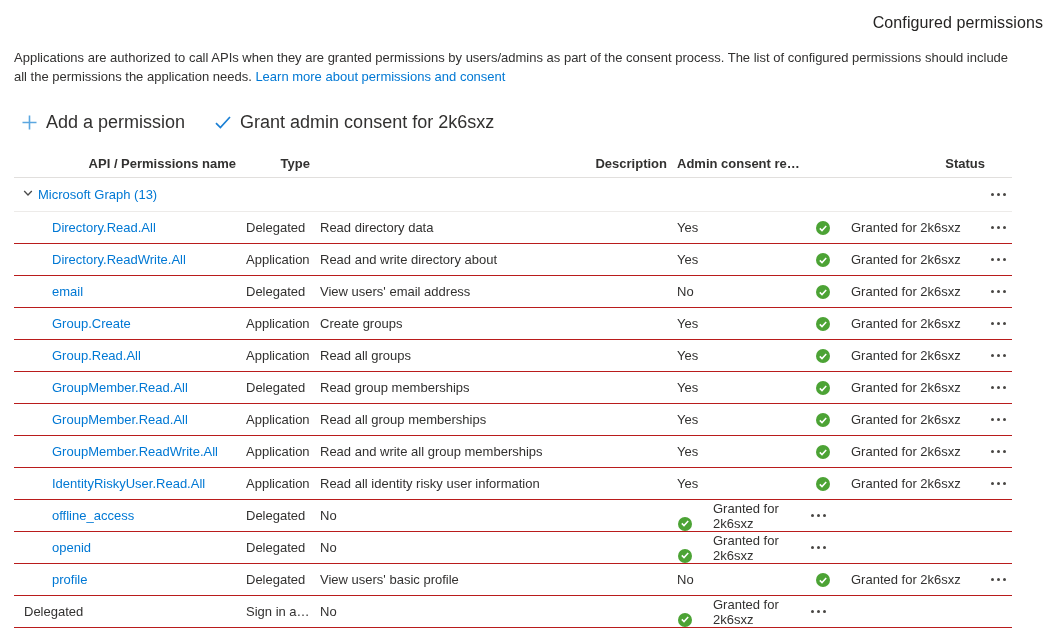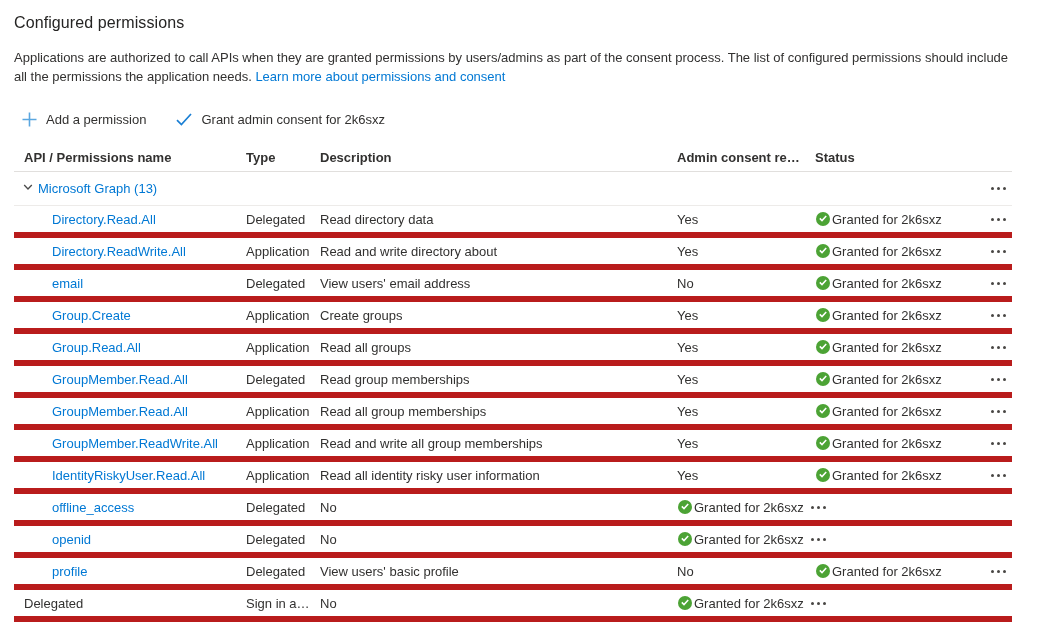--- a/index.html
+++ b/index.html
@@ -10,71 +10,73 @@
     font-size:13px; color:#323130;
     overflow:hidden;
     position:relative;
   }
   .container { padding:14px 14px 0 14px; }
 
   .page-title {
     font-size:16px; font-weight:400; color:#252423;
     letter-spacing:0.1px;
     margin-bottom:16px;
+    text-align:right;
   }
 
   .description {
     max-width:1004px;
     line-height:19px;
     color:#323130;
     margin-bottom:20px;
   }
   a.link { color:#0078d4; text-decoration:none; cursor:pointer; }
 
   .toolbar {
     display:flex; align-items:center; gap:30px;
     padding:6px 0 6px 8px;
     margin-bottom:10px;
   }
   .toolbar-btn {
     display:flex; align-items:center; gap:9px;
     background:none; border:none; cursor:pointer;
     font-family:"Liberation Sans", sans-serif;
-    font-size:13px; color:#323130;
+    font-size:18px; color:#323130;
   }
   .toolbar-btn svg { display:block; }
 
   
   .perm-table { width:998px; }
   .grid-row {
     display:grid;
     grid-template-columns:222px 74px 357px 138px 180px 27px;
     align-items:center;
   }
   .thead {
     height:29px;
     border-bottom:1px solid #e1dfdd;
     font-weight:700;
+    text-align:right;
   }
   .thead .cell { font-size:13px; color:#323130; }
   .cell { padding-left:10px; white-space:nowrap; overflow:hidden; text-overflow:ellipsis; }
 
   .group-row { height:34px; border-bottom:1px solid #edebe9; }
   .group-name {
     display:flex; align-items:center; gap:4px;
     padding-left:8px; cursor:pointer; color:#0078d4;
     grid-column:1 / span 5;
   }
   .group-name svg { flex:0 0 auto; }
 
-  .data-row { height:32px; border-bottom:6px solid #b91c1c; }
+  .data-row { height:32px; border-bottom:1px solid #b91c1c; }
   .data-row .name-cell { padding-left:38px; }
   .name-cell a { color:#0078d4; }
 
-  .status-cell { display:flex; align-items:flex-start; gap:2px; padding-left:11px; }
+  .status-cell { display:flex; align-items:flex-end; gap:21px; padding-left:11px; }
   .granted-icon {
     width:14px; height:14px; border-radius:50%;
     background:#4ca335;
     display:inline-flex; align-items:center; justify-content:center;
     flex:0 0 auto;
   }
   .granted-icon svg { display:block; }
 
   .more-btn {
     background:none; border:none; cursor:pointer;

